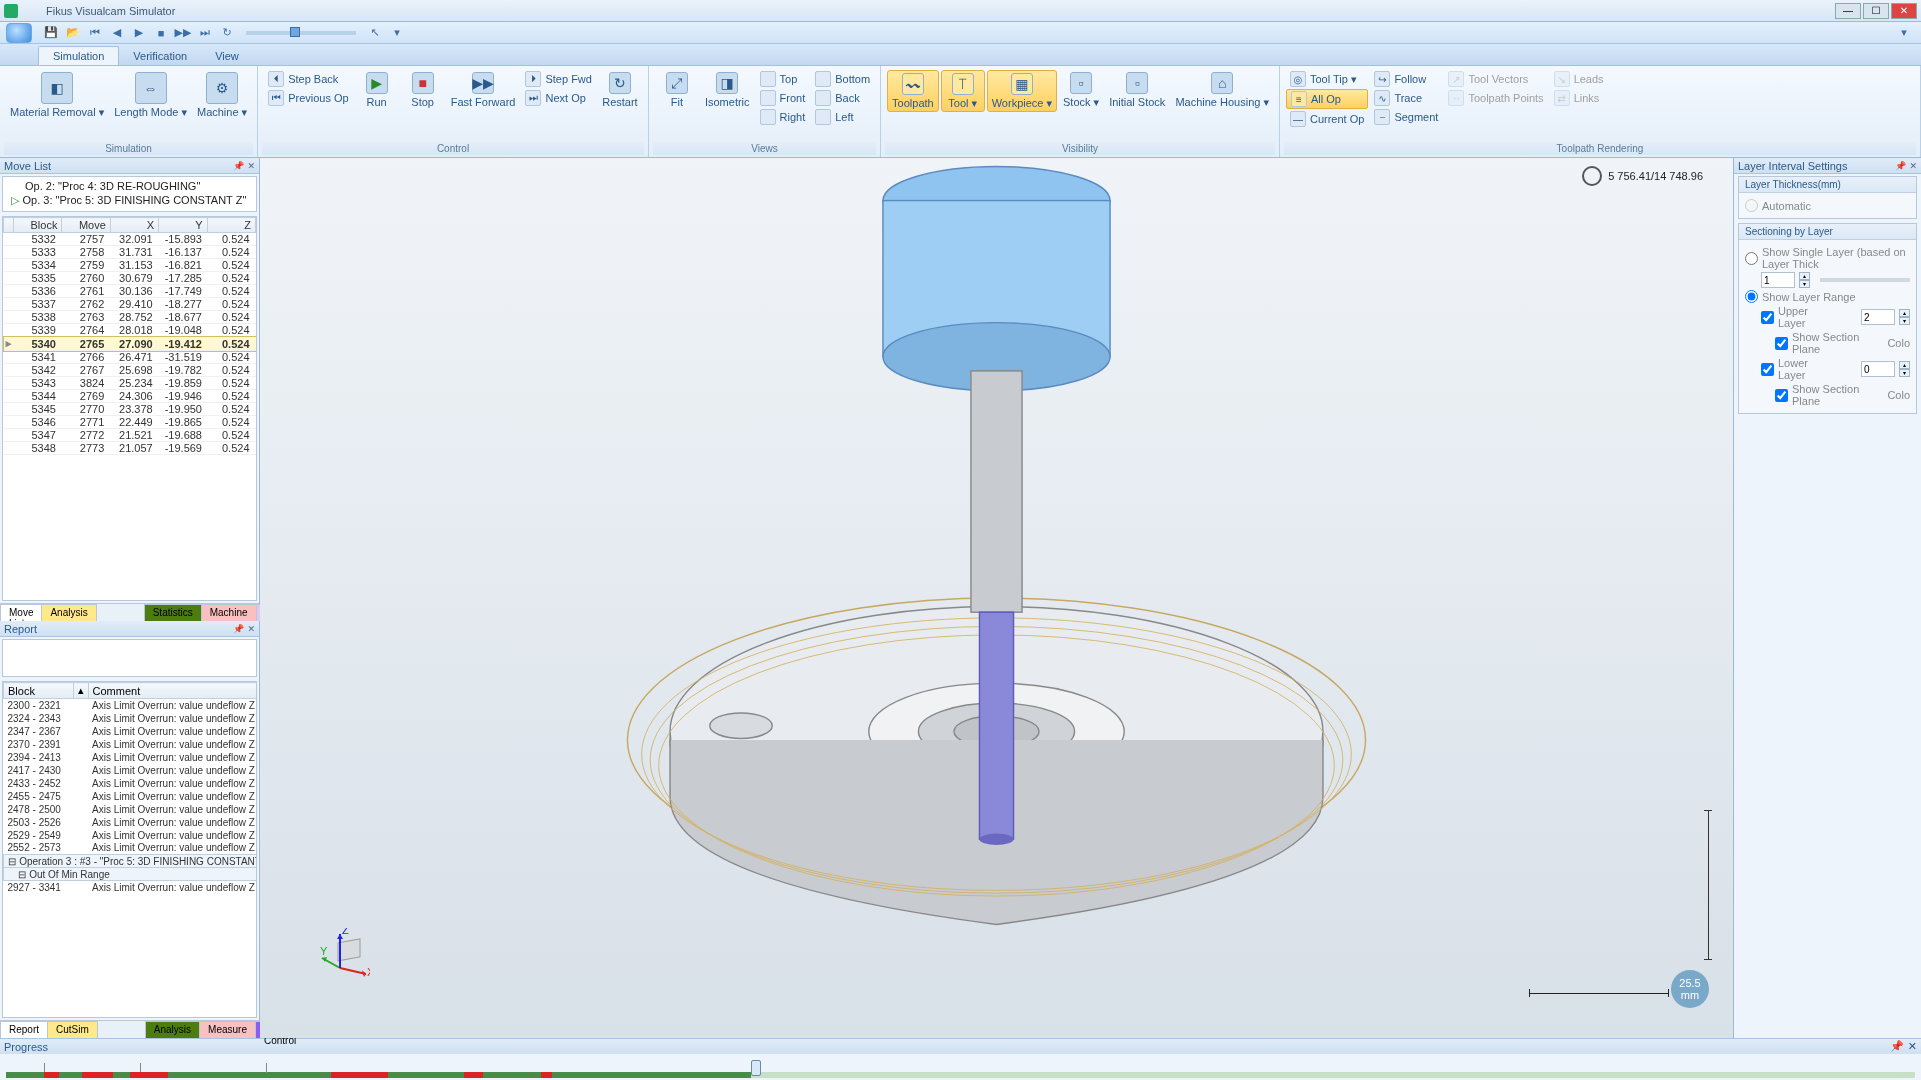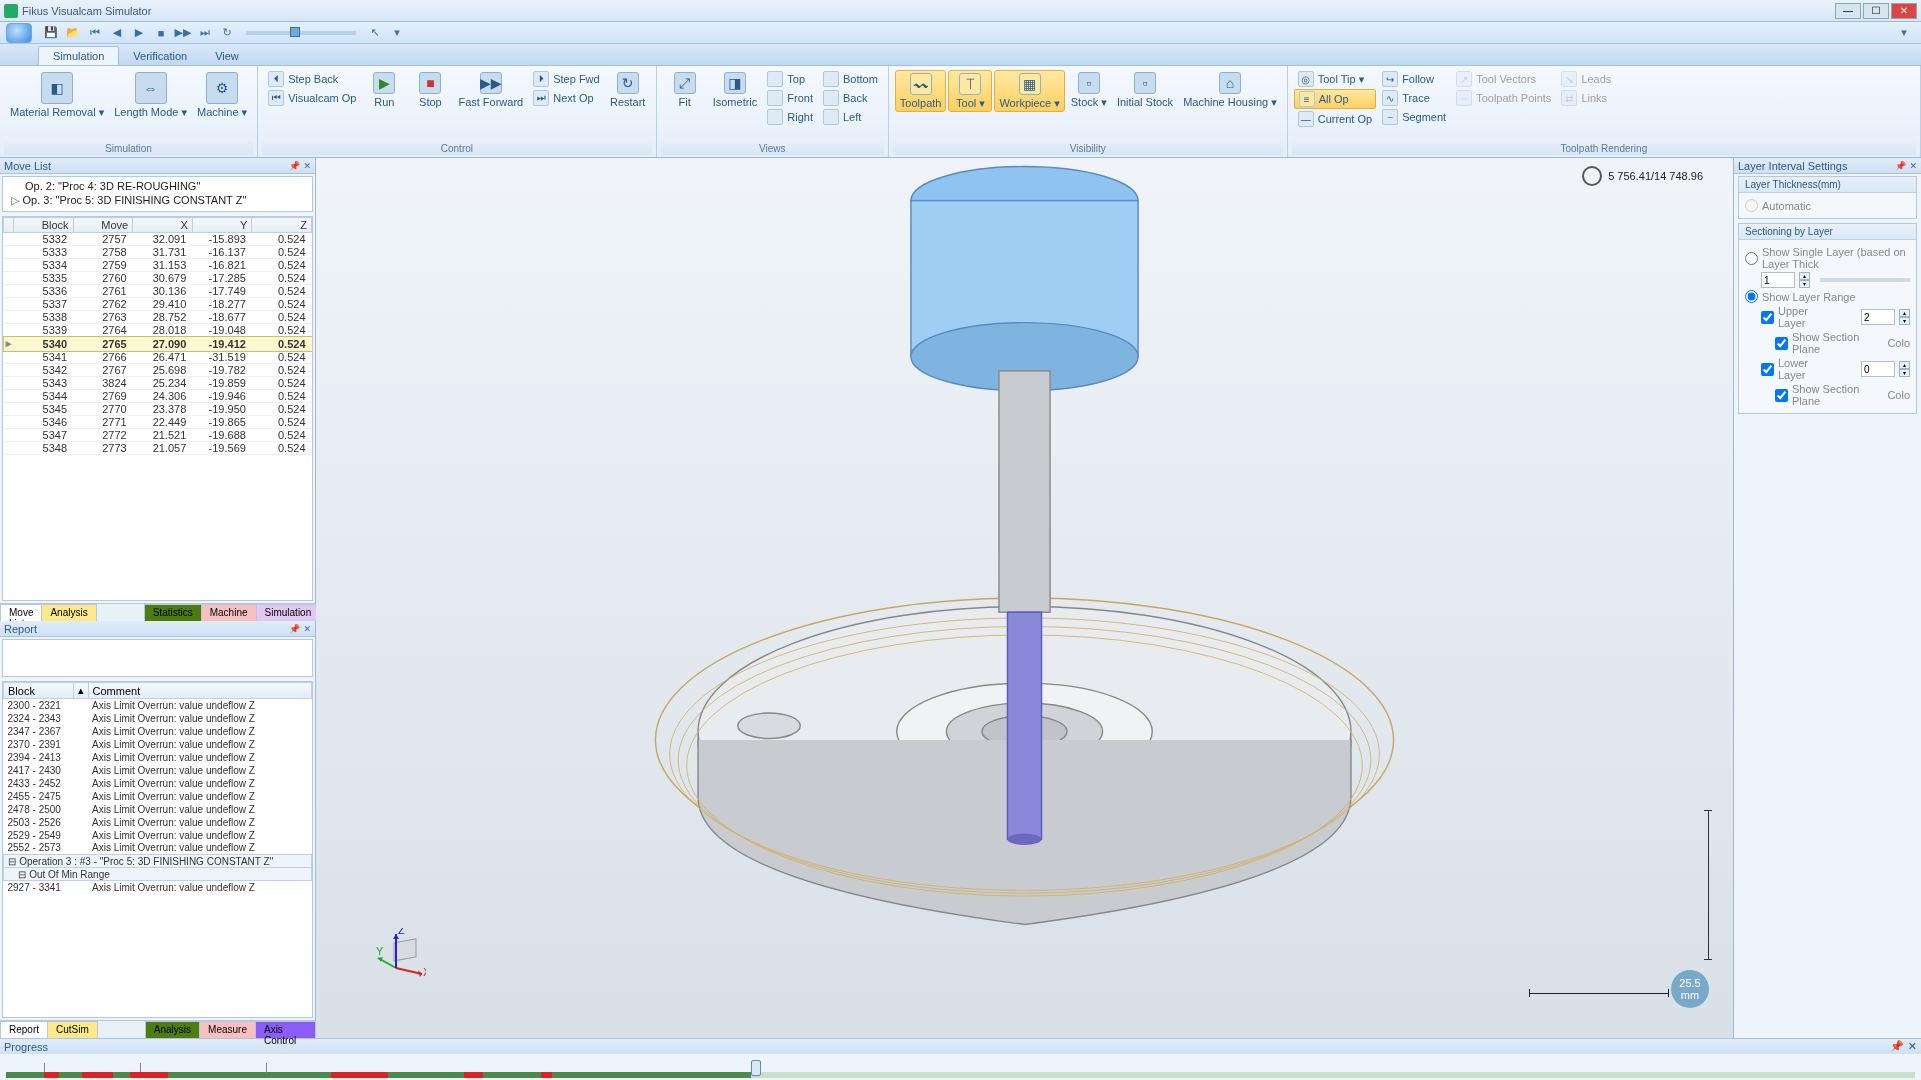--- a/index.html
+++ b/index.html
@@ -1,19 +1,19 @@
 <!DOCTYPE html>
 <html><head>
 <meta charset="utf-8">
 <style>
 * { box-sizing: border-box; margin: 0; padding: 0; font-family: "Segoe UI", Tahoma, sans-serif; font-size: 11px; }
 body { background: #d4e6f7; width: 1921px; height: 1080px; overflow: hidden; }
 
 
-.titlebar { height: 22px; background: linear-gradient(#eaf2fb,#d8e6f5); display:flex; align-items:center; padding:9px 4px; border-bottom:1px solid #9db8d8; }
+.titlebar { height: 22px; background: linear-gradient(#eaf2fb,#d8e6f5); display:flex; align-items:center; padding:9px 4px; border-bottom:1px solid #9db8d8;gap:24px; }
 .titlebar .icon { width:14px; height:14px; background:#2a6; border-radius:2px; margin-right:4px; }
 .titlebar .title { color:#3a5a7a; font-weight:normal; }
 .titlebar .winbtns { margin-left:auto; display:flex; }
 .titlebar .winbtns div { width:26px; height:16px; border:1px solid #8aa; margin-left:2px; background:#d8e4f0; display:flex; align-items:center; justify-content:center; font-size:10px; }
 .titlebar .winbtns .close { background:#d44; color:#fff; }
 
 
 .qat { height:22px; background:linear-gradient(#e4f0fc,#cfe3f8); display:flex; align-items:center; padding:0 6px; border-bottom:1px solid #a8c4e0; }
 .qat .orb { width:26px; height:20px; background:radial-gradient(circle at 40% 35%,#bde0ff,#3a8de0); border-radius:4px; margin-right:8px; border:1px solid #6fa8e0; }
 .qat .qbtn { width:18px; height:18px; margin:0 2px; display:flex; align-items:center; justify-content:center; color:#3a6ea5; cursor:pointer; }
@@ -37,21 +37,21 @@
 .rbtn-h { display:flex; align-items:center; padding:1px 4px; cursor:pointer; color:#2a5a8a; white-space:nowrap; }
 .rbtn-h .ico { width:16px; height:16px; background:#dfeaf6; border:1px solid #afc7e0; border-radius:2px; margin-right:4px; display:flex; align-items:center; justify-content:center; font-size:10px; }
 .col { display:flex; flex-direction:column; gap:1px; }
 .rbtn-v.active { background:linear-gradient(#ffe9a0,#ffd060); border:1px solid #e0b040; border-radius:3px; }
 .rbtn-h.active { background:linear-gradient(#ffe9a0,#ffd060); border:1px solid #e0b040; border-radius:2px; }
 .rbtn-h.disabled { color:#a0a0a0; }
 .rbtn-h.disabled .ico { opacity:.5; }
 
 
 .main { display:flex; height:calc(1080px - 18px - 22px - 22px - 92px - 16px - 30px); }
-.left { width:316px; background:#eef4fb; display:flex; flex-direction:column; border-right:1px solid #9db8d8; }
+.left { width:260px; background:#eef4fb; display:flex; flex-direction:column; border-right:1px solid #9db8d8; }
 .right { width:188px; background:#eef4fb; border-left:1px solid #9db8d8; display:flex; flex-direction:column; }
 .center { flex:1; background:linear-gradient(#f0f4f8,#d8e0e8); position:relative; }
 
 .pane-hdr { height:16px; background:linear-gradient(#e0ecf8,#cfe0f2); border-bottom:1px solid #a8c4e0; display:flex; align-items:center; padding:0 4px; color:#2a5a8a; }
 .pane-hdr .ctrls { margin-left:auto; display:flex; gap:3px; }
 .pane-hdr .ctrls span { cursor:pointer; font-size:9px; color:#4a6a8a; }
 
 .movelist-tree { height:36px; background:#fff; border:1px solid #b8c8d8; margin:2px; padding:2px; overflow:hidden; }
 .movelist-tree .node { padding:1px 0 1px 20px; color:#222; white-space:nowrap; }
 .movelist-tree .node.cur::before { content:"▷ "; color:#2a8a2a; margin-left:-14px; }
@@ -175,21 +175,21 @@
 
   <div class="group" style="min-width:250px">
     <div class="group-body">
       <div class="col">
         <div class="rbtn-h">
             <div class="ico">⏴</div>
             <span>Step Back</span>
           </div>
         <div class="rbtn-h">
             <div class="ico">⏮</div>
-            <span>Visualcam Op</span>
+            <span>Previous Op</span>
           </div>
       </div>
       <div class="rbtn-v">
           <div class="ico" style="color:#2a8a2a">▶</div>
           <div class="lbl">Run</div>
         </div>
       <div class="rbtn-v">
           <div class="ico" style="color:#c33">■</div>
           <div class="lbl">Stop</div>
         </div>

